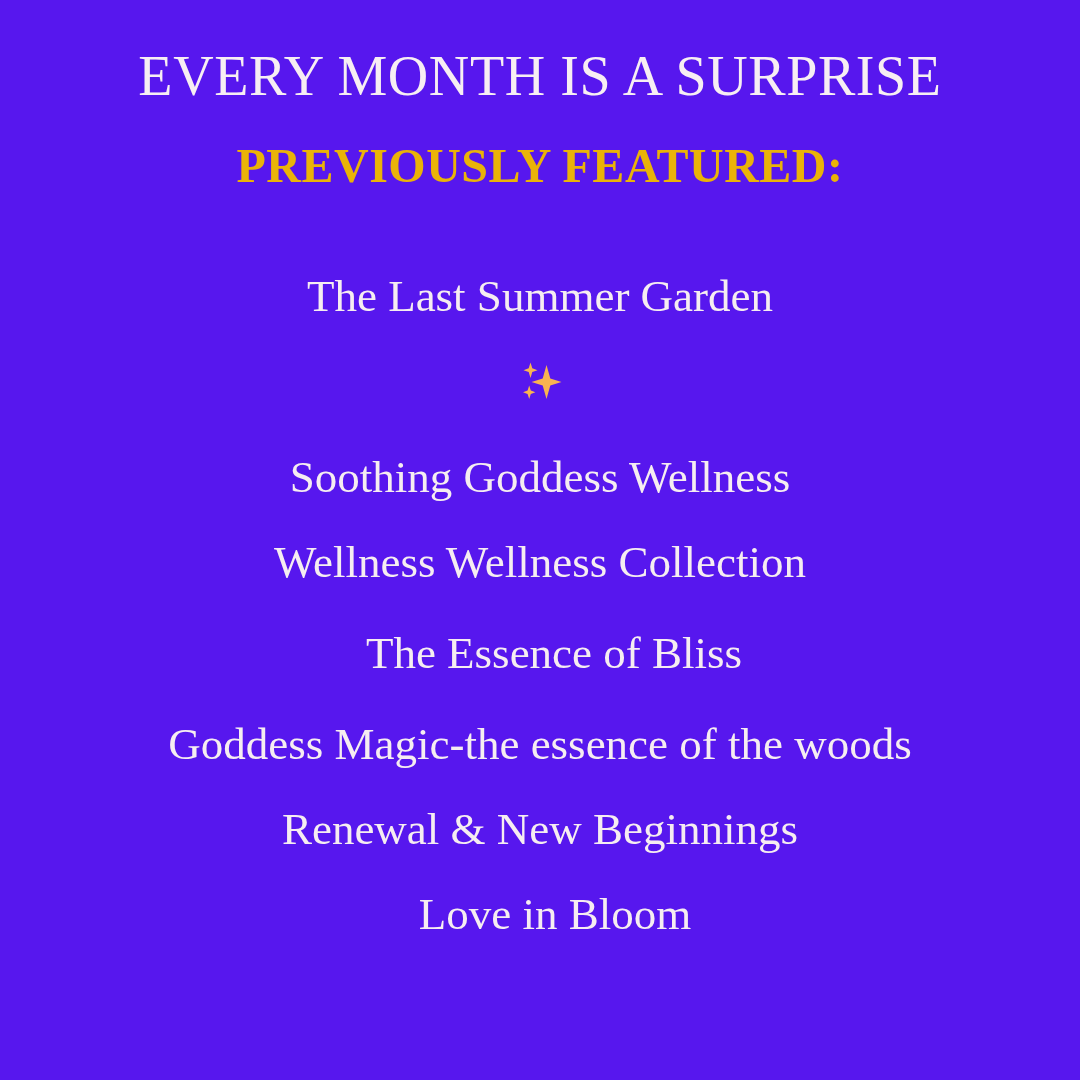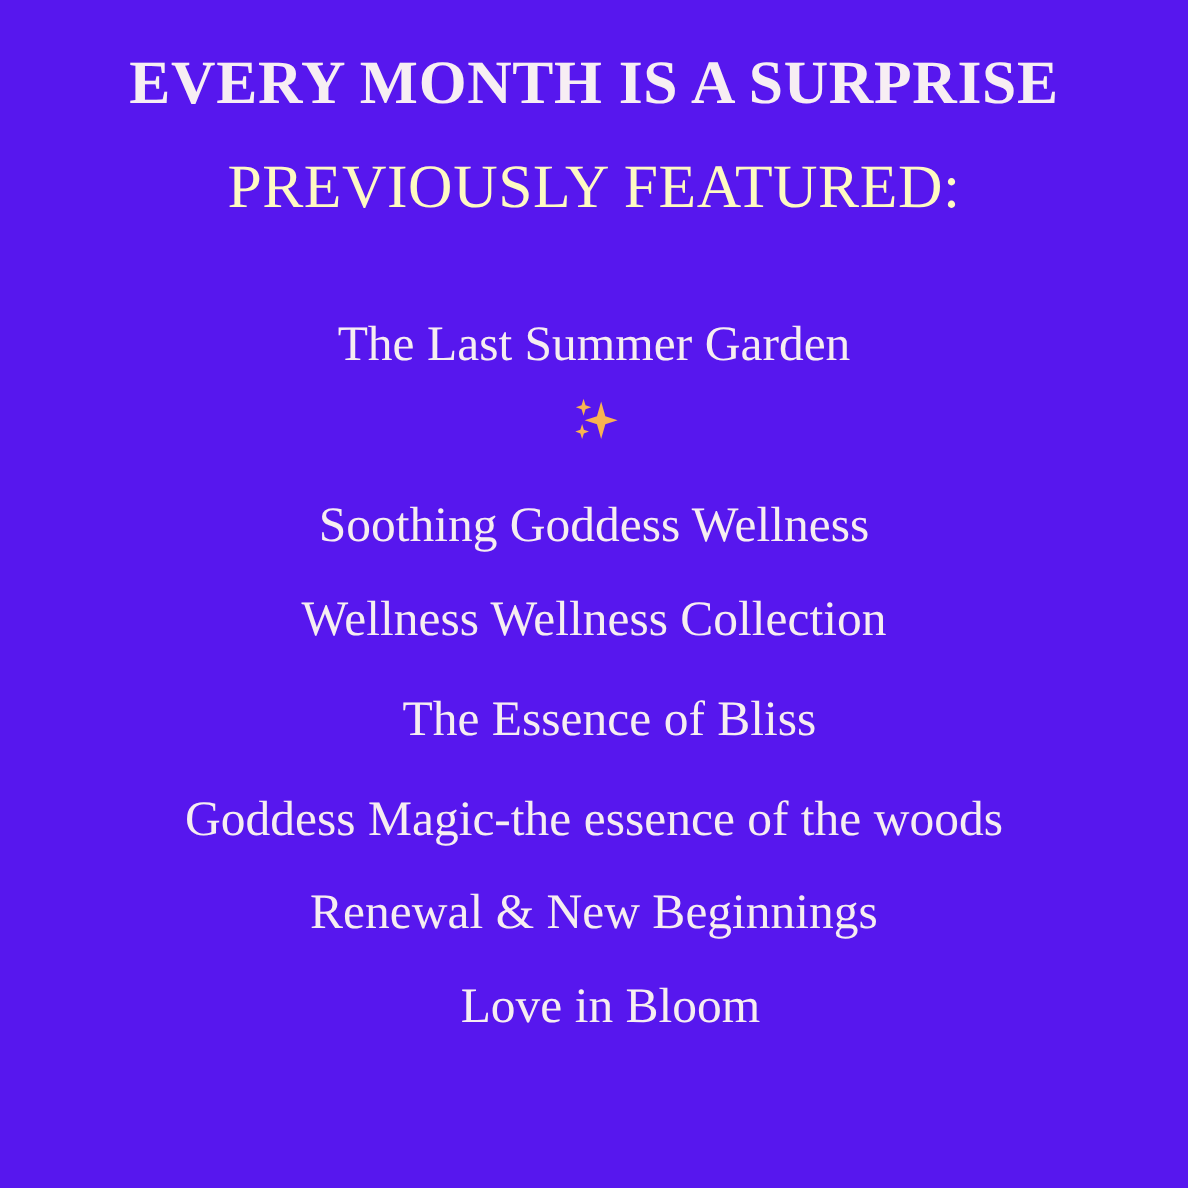--- a/index.html
+++ b/index.html
@@ -24,39 +24,39 @@
     display: flex;
     flex-direction: column;
     align-items: center;
   }
 
   .headline-primary {
     margin: 0;
     padding: 0;
     color: #f7eef3;
     font-family: "Liberation Serif", "DejaVu Serif", serif;
-    font-weight: 700;
+    font-weight: 400;
     font-size: 56px;
     line-height: 1;
     letter-spacing: 0.6px;
     text-align: center;
     white-space: nowrap;
     position: absolute;
     top: 48px;
     left: 50%;
     transform: translateX(-50%);
   }
 
   .headline-secondary {
     margin: 0;
     padding: 0;
-    color: #fef9c3;
+    color: #eab308;
     font-family: "Liberation Serif", "DejaVu Serif", serif;
-    font-weight: 400;
-    font-size: 56px;
+    font-weight: 700;
+    font-size: 48px;
     line-height: 1;
     letter-spacing: 0.5px;
     text-align: center;
     white-space: nowrap;
     position: absolute;
     top: 142px;
     left: 50%;
     transform: translateX(-50%);
   }
 
@@ -80,21 +80,21 @@
     white-space: nowrap;
     position: absolute;
     left: 0;
     width: 1080px;
   }
 
   .featured-item .item-text {
     display: inline;
   }
 
-  .item-0 { top: 16px; }
+  .item-0 { top: 0px; }
   .item-1 { top: 85px; }
   .item-2 { top: 181px; }
   .item-3 { top: 266px; }
   .item-4 { top: 357px; margin-left: 14px; }
   .item-5 { top: 448px; }
   .item-6 { top: 533px; }
   .item-7 { top: 618px; padding-left: 15px; }
 
   .sparkle-icon {
     display: inline-block;

